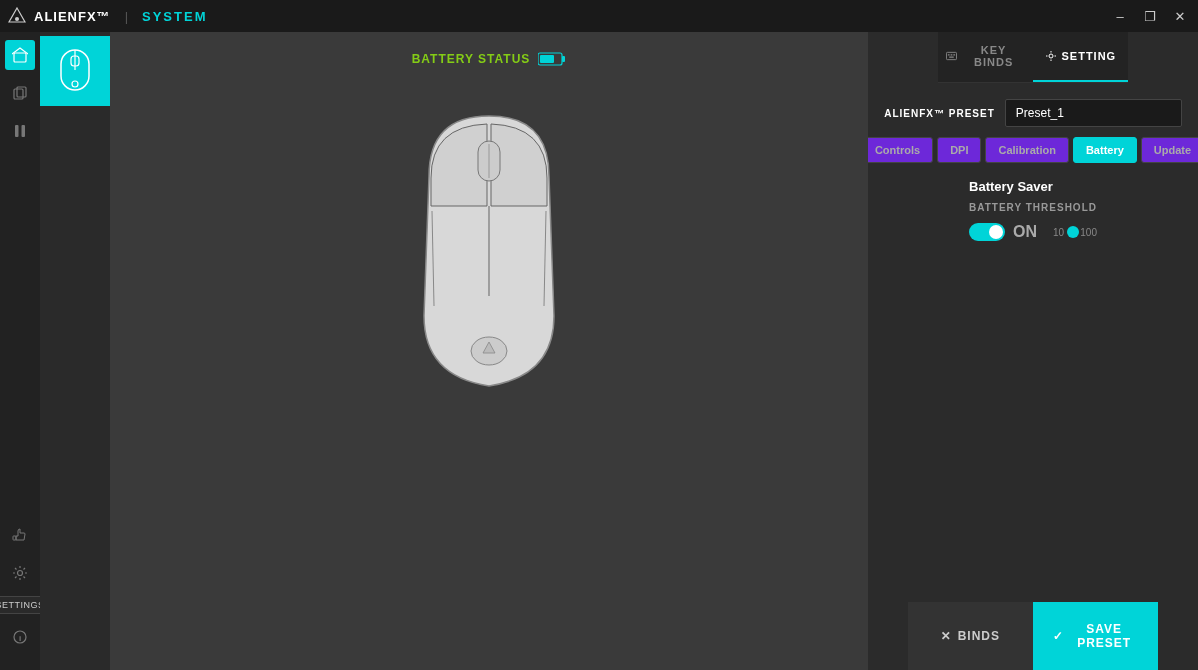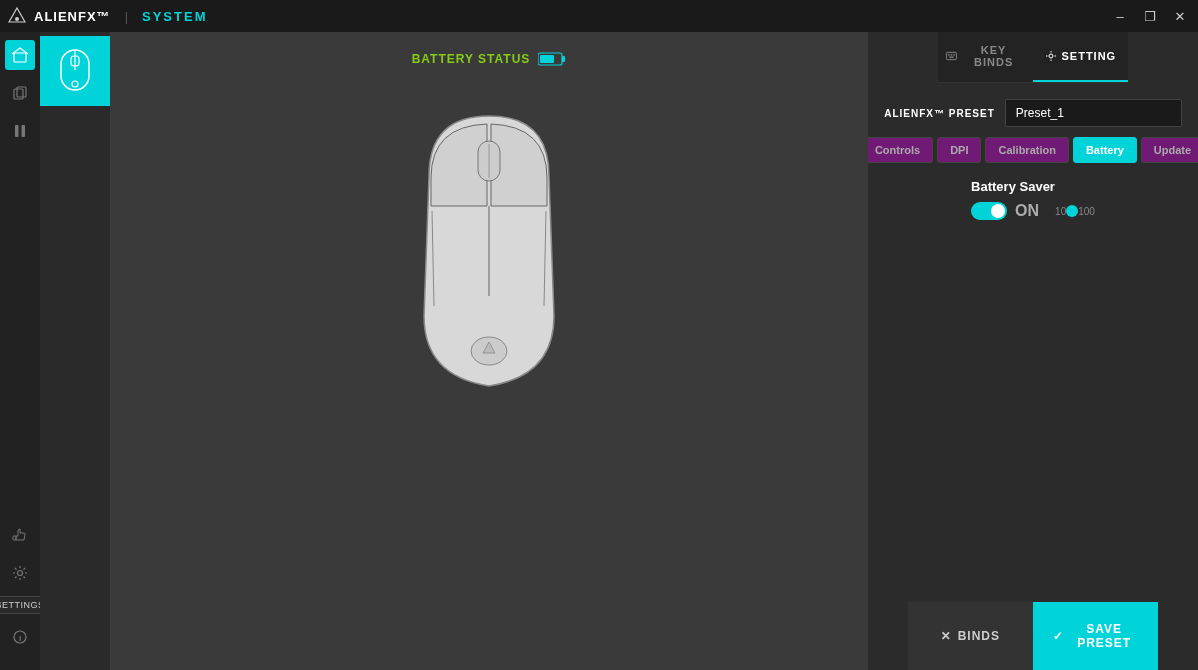--- a/index.html
+++ b/index.html
@@ -211,21 +211,21 @@
       padding: 0 16px;
       gap: 4px;
       margin-bottom: 16px;
     }
     .sub-tab {
       padding: 6px 12px;
       font-size: 11px;
       font-weight: 600;
       border-radius: 3px;
       cursor: pointer;
-      background: #701a75;
+      background: #6d28d9;
       color: #aaa;
       border: 1px solid #444;
     }
     .sub-tab.active {
       background: #00d4d8;
       color: #fff;
       border-color: #00d4d8;
     }
 
     
@@ -514,20 +514,21 @@
       <button class="sub-tab">Controls</button>
       <button class="sub-tab">DPI</button>
       <button class="sub-tab">Calibration</button>
       <button class="sub-tab active">Battery</button>
       <button class="sub-tab">Update</button>
     </div>
 
     <div class="battery-content">
       <div class="battery-saver-title">Battery Saver</div>
 
+      <div class="threshold-label">BATTERY THRESHOLD</div>
 
       <div class="toggle-row">
         <div class="toggle">
           <div class="toggle-knob"></div>
         </div>
         <span class="toggle-label">ON</span>
         <div class="slider-container">
           <span class="slider-min">10</span>
           <div class="slider-track">
             <div class="slider-fill"></div>

